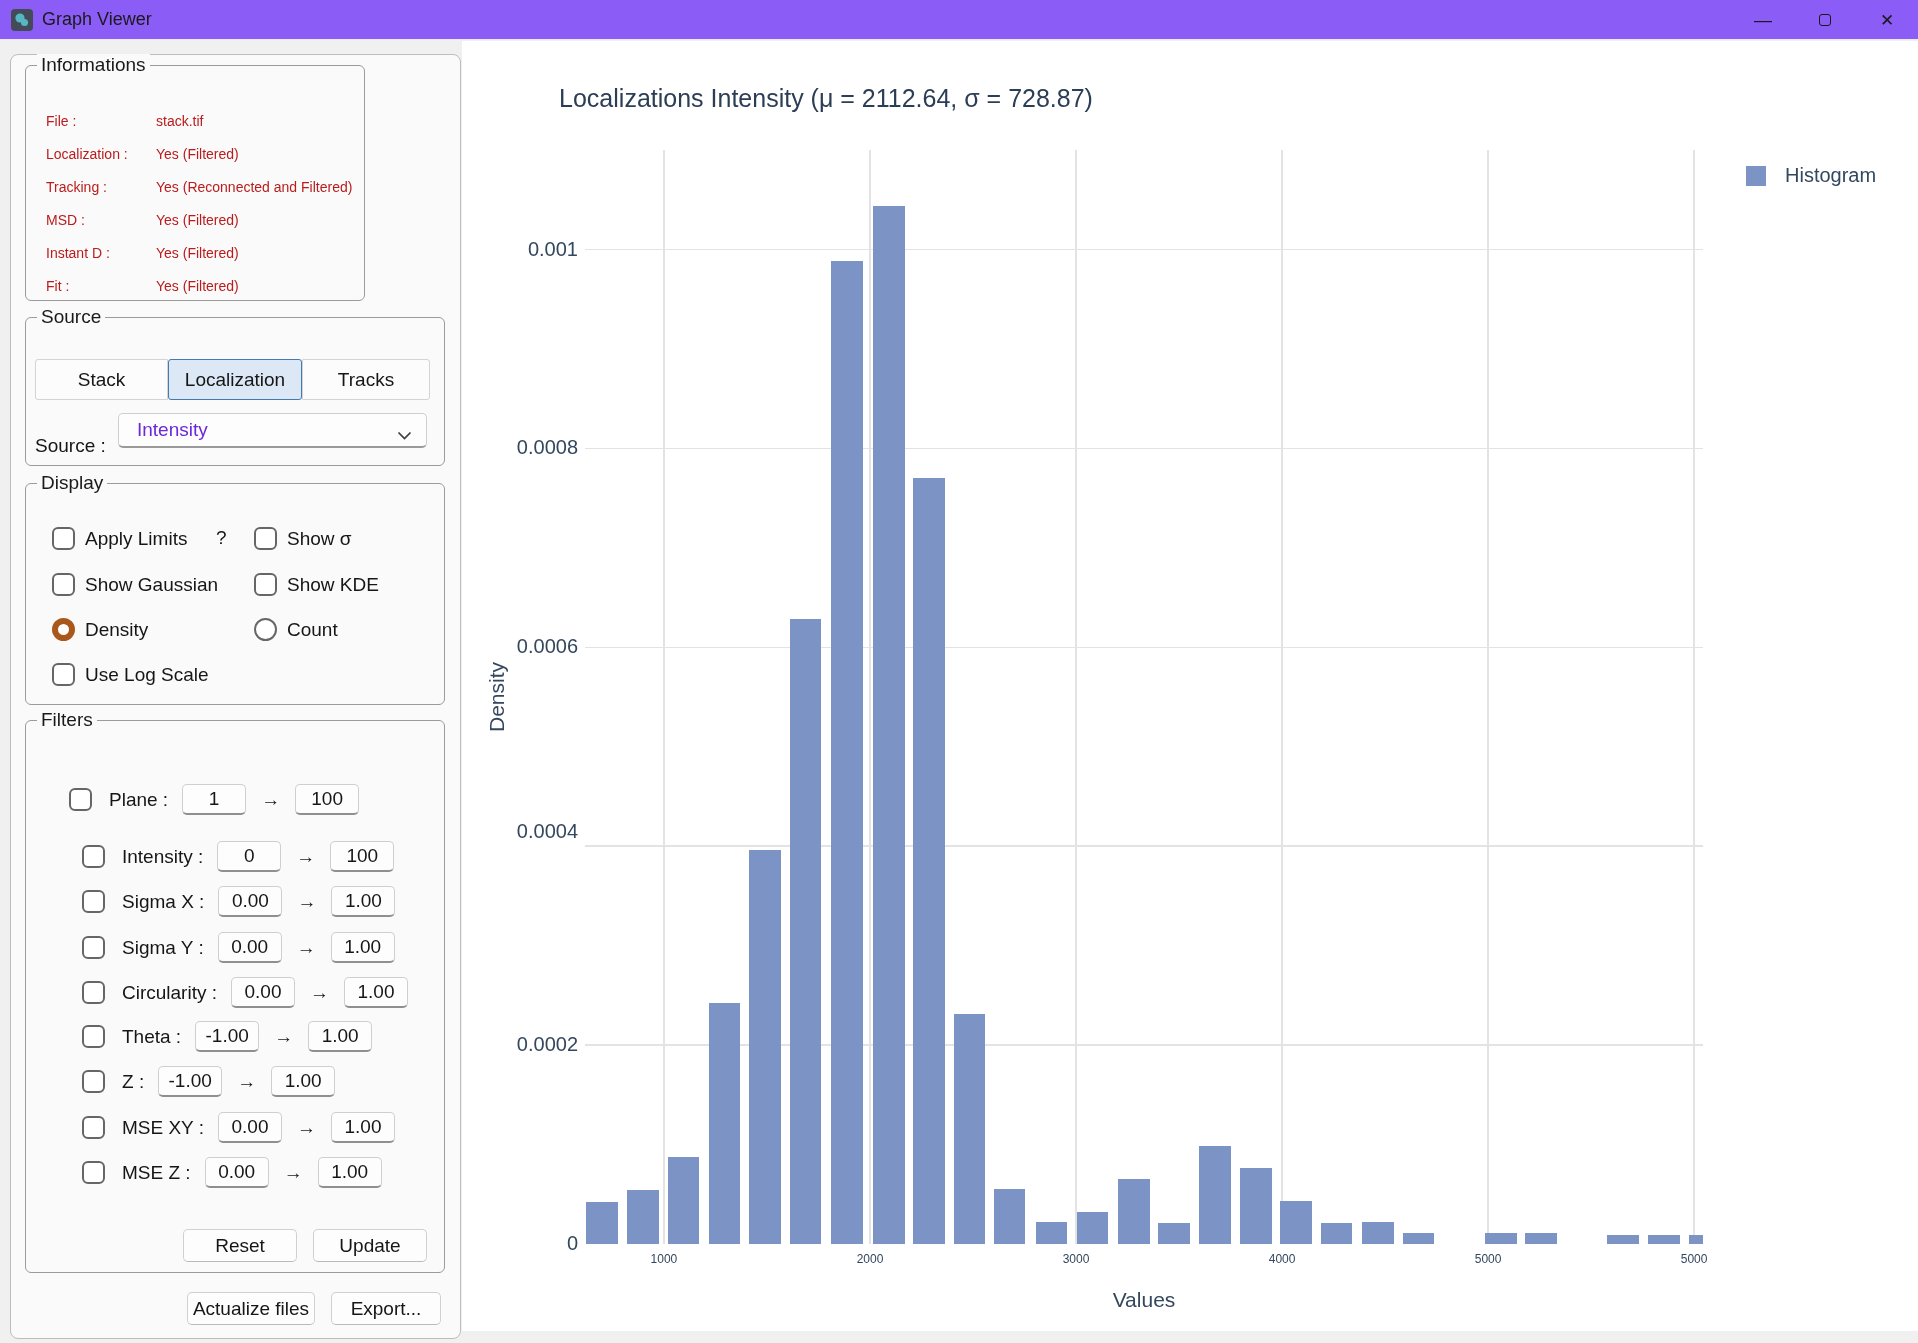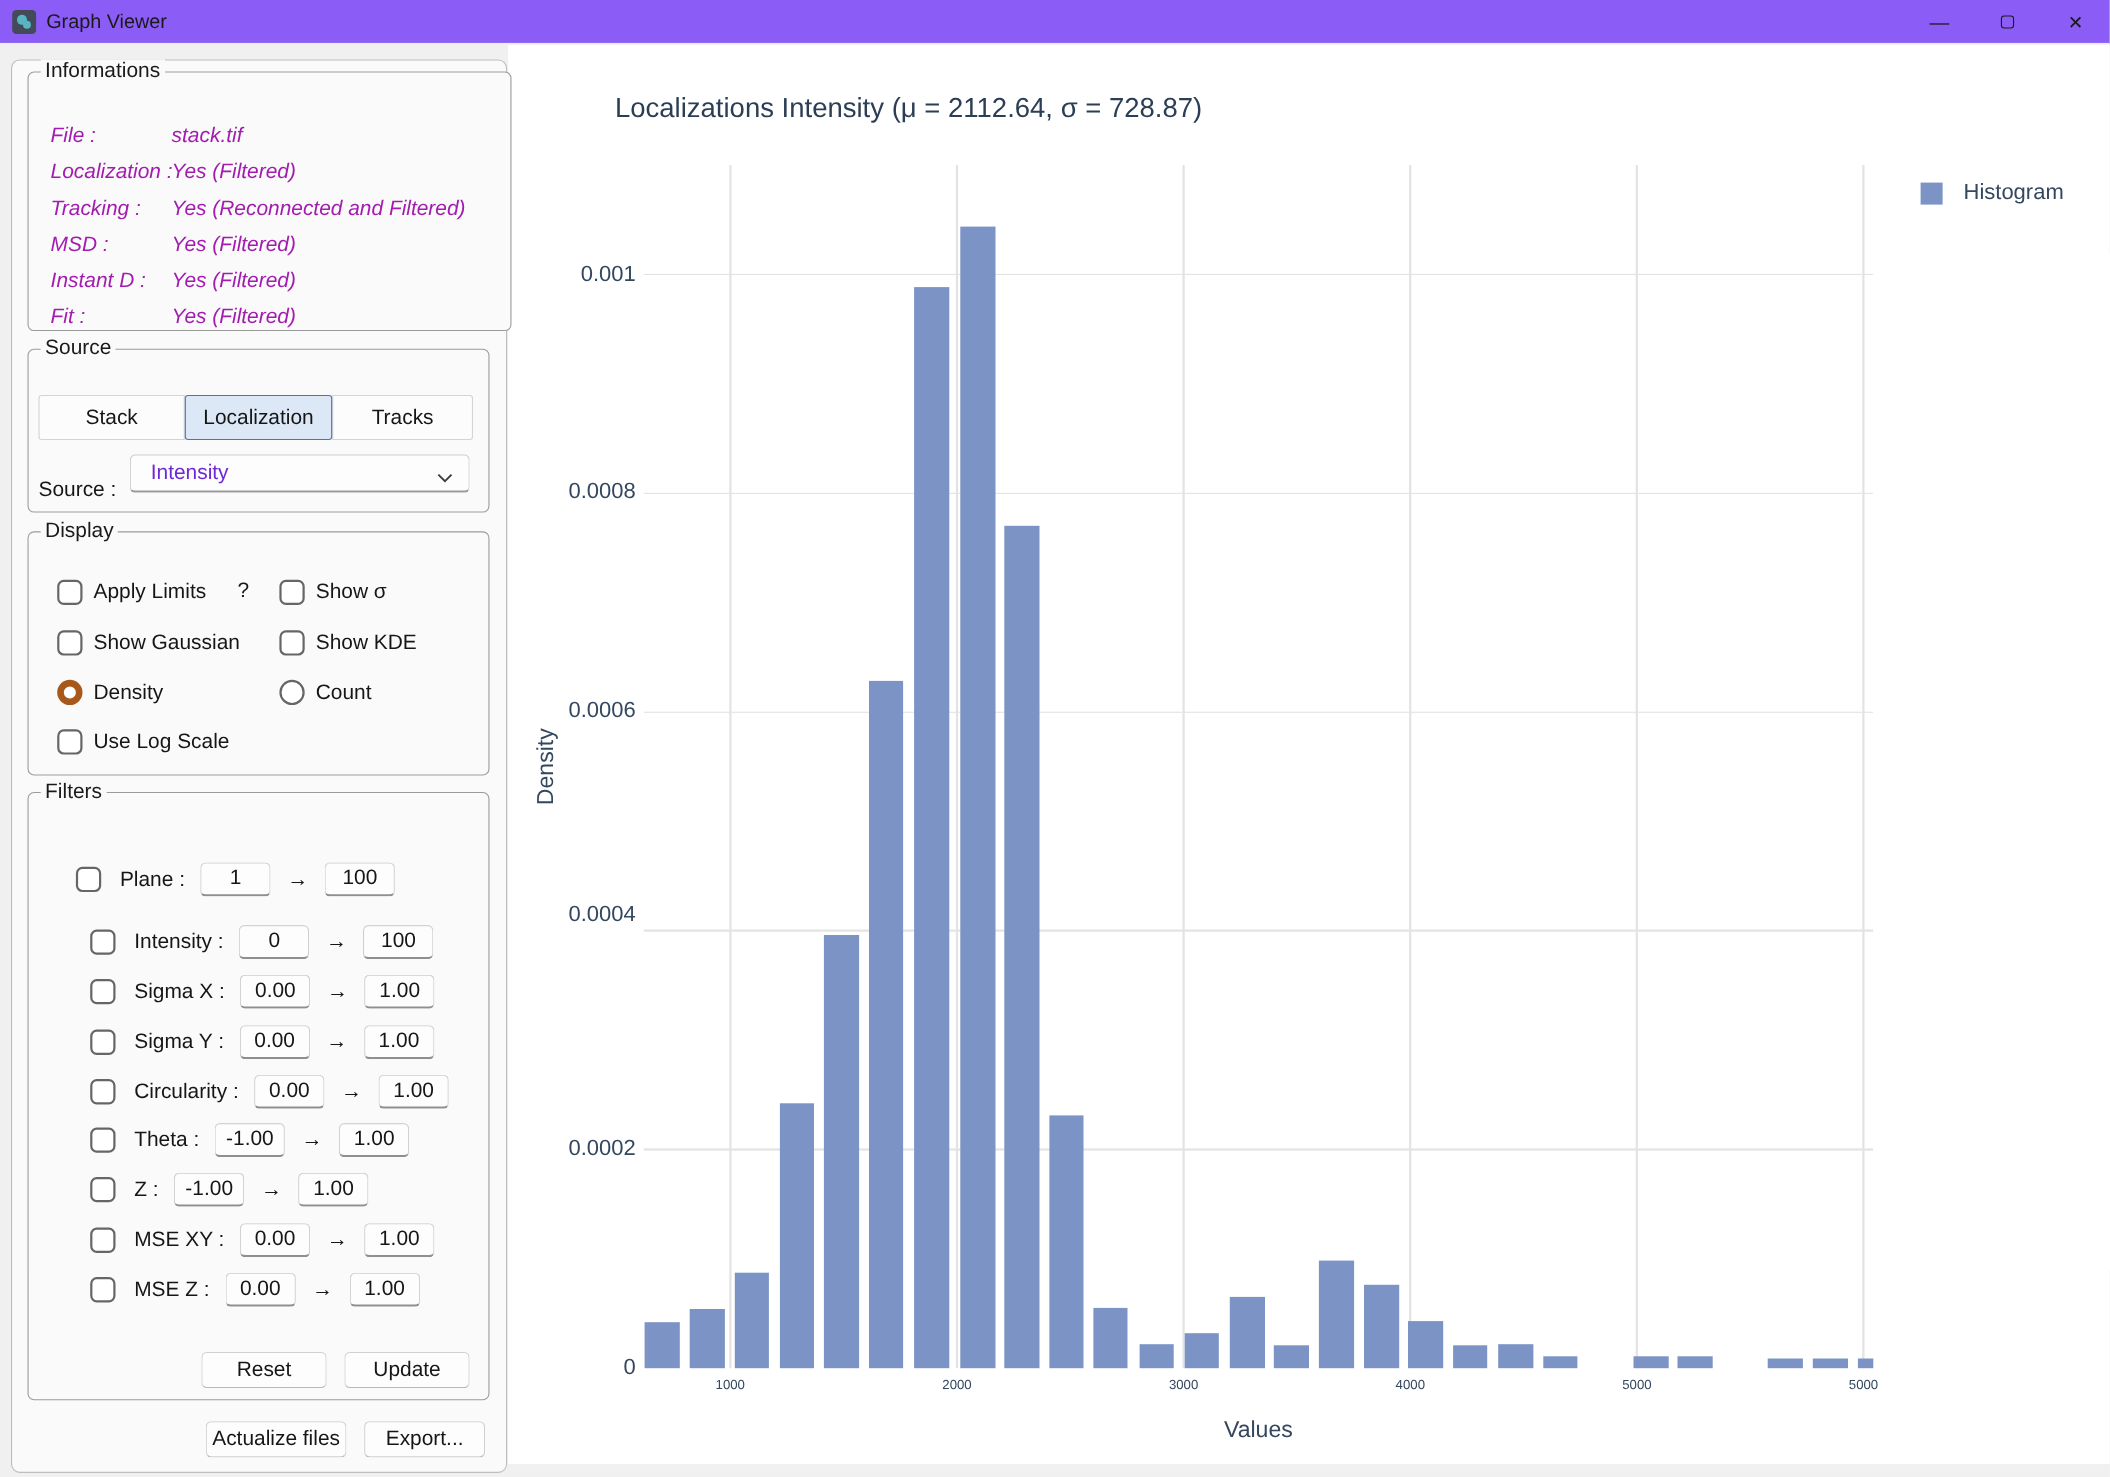--- a/index.html
+++ b/index.html
@@ -18,26 +18,26 @@
   #btn-max { right:62px; }
   #btn-close { right:0; font-size:17px; }
   #max-glyph { width:12px; height:12px; border:1.4px solid #1a1a1a; border-radius:3px; }
 
   
   #panel { position:absolute; left:10px; top:54px; width:451px; height:1285px;
     background:#fafafa; border:1px solid #bdbdbd; border-radius:8px; }
   .group { position:absolute; border:1px solid #9b9b9b; border-radius:6px; background:#fafafa; }
   .group-legend { position:absolute; top:-12px; left:11px; background:#fafafa;
     padding:0 4px; font-size:19px; color:#1a1a1a; white-space:nowrap; }
-  #grp-informations { left:14px; top:10px;  width:440px; height:236px; }
+  #grp-informations { left:14px; top:10px;  width:340px; height:236px; }
   #grp-source       { left:14px; top:262px; width:420px; height:149px; }
   #grp-display      { left:14px; top:428px; width:420px; height:222px; }
   #grp-filters      { left:14px; top:665px; width:420px; height:553px; }
 
-  .inf-row { position:absolute; left:20px; width:390px; height:24px; font-size:19px; color:#a21caf;font-style:italic; }
+  .inf-row { position:absolute; left:20px; width:390px; height:24px; font-size:14px; color:#b91c1c; }
   .inf-label { position:absolute; left:0; }
   .inf-value { position:absolute; left:110px; white-space:nowrap; }
 
   
   .seg { position:absolute; top:41px; height:41px; border:1px solid #d4d4d4;
     background:#fcfcfc; display:flex; align-items:center; justify-content:center;
     font-size:19px; color:#161616; }
   #seg-stack { left:9px; width:133px; border-radius:3px 0 0 3px; }
   #seg-localization { left:142px; width:134px; background:#dce8f6;
     border:1px solid #4579b4; border-radius:3px; z-index:2; }

